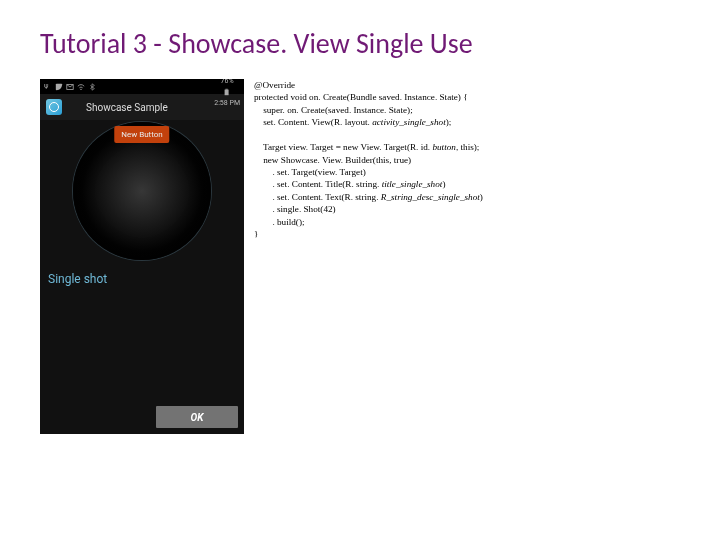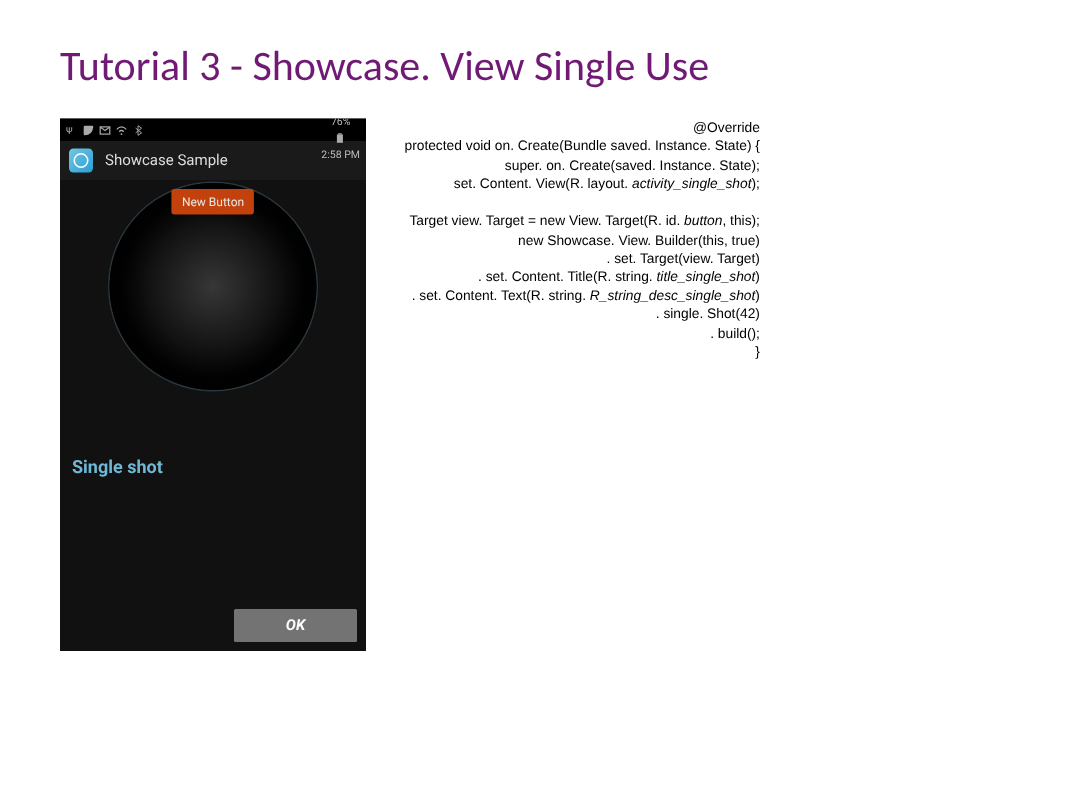--- a/index.html
+++ b/index.html
@@ -43,21 +43,21 @@
   }
   .status-left { display: flex; gap: 3px; align-items: center; }
   .status-right { display: flex; gap: 3px; align-items: center; flex-direction: column; }
   .sicon { width: 8px; height: 8px; display: inline-block; }
   .appbar {
     height: 26px;
     background: #1a1a1a;
     display: flex;
     align-items: center;
     padding: 0 6px;
-    gap: 8px;
+    gap: 24px;
     font-size: 10px;
     color: #ddd;
   }
   .appicon {
     width: 16px; height: 16px;
     border-radius: 3px;
     background: linear-gradient(135deg,#72c7e0,#2a9fd6);
     display: flex; align-items: center; justify-content: center;
   }
   .appicon::after { content:""; width:8px;height:8px;border:1.5px solid #fff;border-radius:50%; }
@@ -84,48 +84,46 @@
     color: #e8e8e8;
   }
   .overlay-text {
     position: absolute;
     top: 152px; left: 8px; right: 8px;
   }
   .ov-title {
     font-size: 12px;
     color: #6fb8d6;
     margin-bottom: 4px;
-    font-weight: 700;
-    margin-top: 32px;
+    font-weight: 400;
   }
   .ov-desc {
     font-size: 8px;
     line-height: 1.35;
     color: #b8b8b8;
   }
   .okbtn {
     position: absolute;
     bottom: 6px; right: 6px;
     width: 82px; height: 22px;
     background: #737373;
     color: #fff;
     font-size: 10px;
     font-weight: 700;
     display: flex; align-items: center; justify-content: center;
     border-radius: 1px;
     font-style: italic;
   }
   
   .code {
-    font-family: Liberation Sans, sans-serif;
+    font-family: Liberation Serif, serif;
     font-size: 9.2px;
     line-height: 1.35;
     color: #000;
     white-space: pre;
-    text-align: right;
   }
   .italic { font-style: italic; }
 </style>
 </head>
 <body>
 
 <div class="title">Tutorial 3 - Showcase. View Single Use</div>
 
 <div class="content">
 

